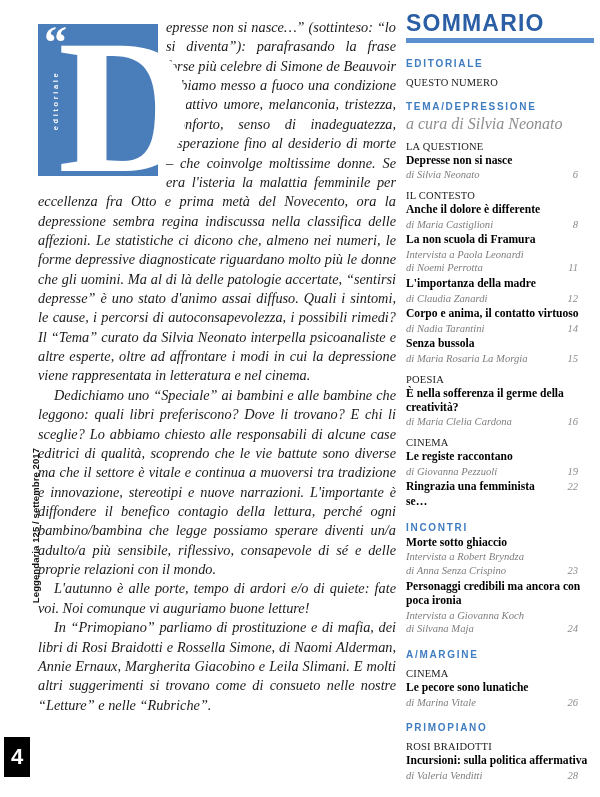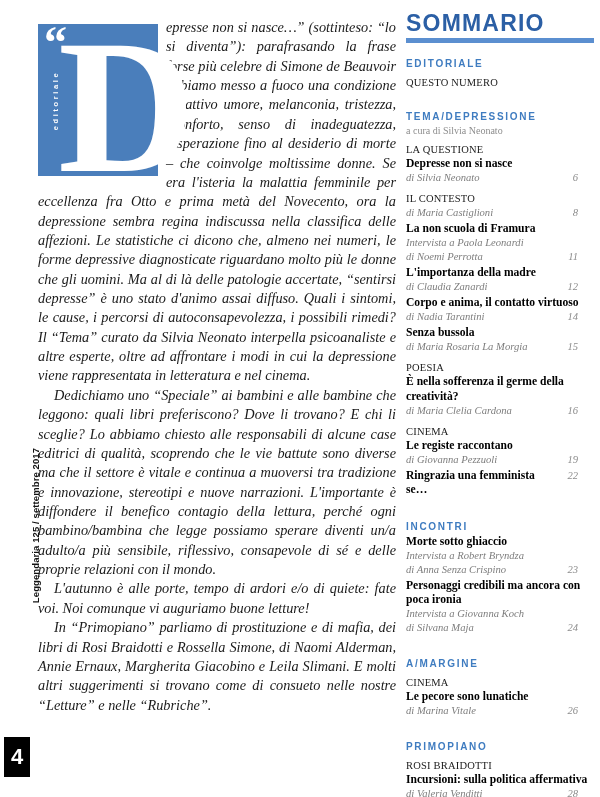--- a/index.html
+++ b/index.html
@@ -129,28 +129,29 @@
     margin-top:1px;
     margin-bottom:15px;
   }
 
   .toc-section {
     font-family:"Liberation Sans", sans-serif;
     font-size:10px;
     font-weight:bold;
     letter-spacing:1.7px;
     color:#3f7cc0;
-    margin-top:23px;
+    margin-top:13px;
     margin-bottom:3px;
   }
   .toc-section.tight { margin-top:11px; }
 
   .toc-curator {
     font-family:"Liberation Serif", serif;
-    font-size:10px;
+    font-style:italic;
+    font-size:16px;
     color:#8d8d8d;
     margin-bottom:0;
   }
 
   .toc-kicker {
     font-family:"Liberation Serif", serif;
     font-size:10.5px;
     letter-spacing:0.2px;
     color:#1a1a1a;
     margin-top:8px;
@@ -227,20 +228,21 @@
         <div class="toc-kicker">LA QUESTIONE</div>
         <div class="toc-item">
           <div class="toc-title">Depresse non si nasce</div>
           <div class="toc-line">
             <span class="toc-sub">di Silvia Neonato</span>
             <span class="toc-page">6</span>
           </div>
         </div>
         <div class="toc-kicker">IL CONTESTO</div>
         <div class="toc-item">
+          <div class="toc-title">Anche il dolore è differente</div>
           <div class="toc-line">
             <span class="toc-sub">di Maria Castiglioni</span>
             <span class="toc-page">8</span>
           </div>
         </div>
         <div class="toc-item">
           <div class="toc-title">La non scuola di Framura</div>
           <div class="toc-sub">Intervista a Paola Leonardi</div>
           <div class="toc-line">
             <span class="toc-sub">di Noemi Perrotta</span>

